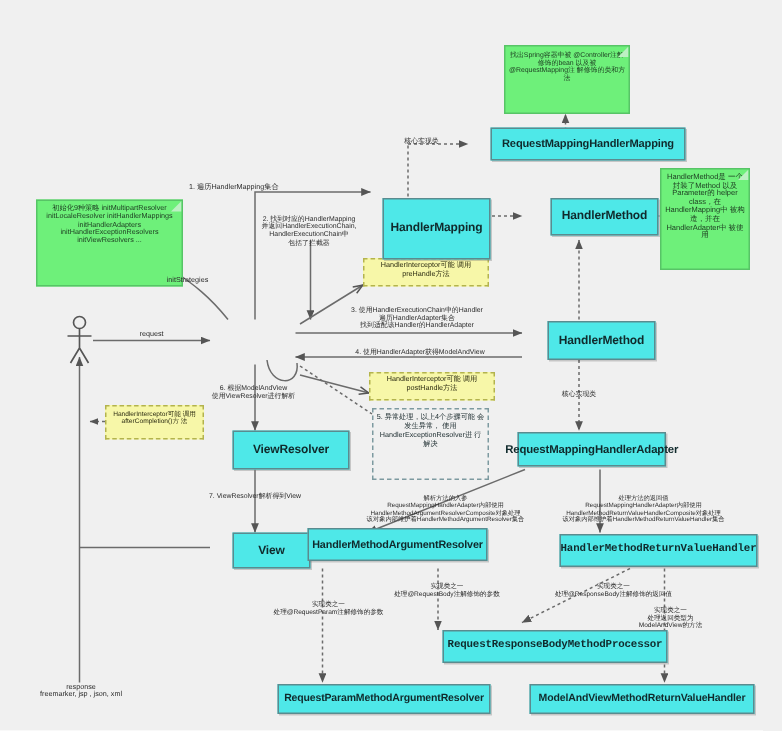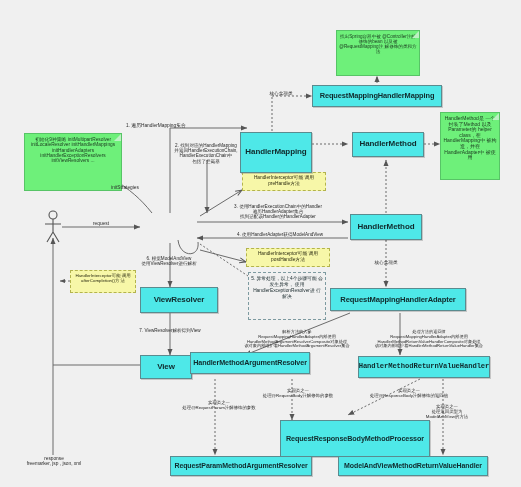--- a/index.html
+++ b/index.html
@@ -17,20 +17,21 @@
     background:#4ee8e8;
     border:1px solid #5a8b8f;
     color:#102a2c;
     font-weight:bold;
     display:flex;align-items:center;justify-content:center;
     text-align:center;
     line-height:1.05;
     letter-spacing:-0.1px;
     box-shadow:1px 1px 0 rgba(120,120,120,.35);
     white-space:nowrap;
+    margin-left:15px;
   }
   .note{
     position:absolute;
     box-sizing:border-box;
     background:#6ef07a;
     border:1px solid #57c466;
     color:#1c3b20;
     text-align:center;
     line-height:1.12;
     padding:3px 2px 2px 2px;
@@ -196,31 +197,31 @@
 
   <div class="node" style="left:312px;top:85px;width:130px;height:22px;font-size:7.4px;">RequestMappingHandlerMapping</div>
 
   <div class="node" style="left:240px;top:132px;width:72px;height:41px;font-size:8px;">HandlerMapping</div>
 
   <div class="node" style="left:352px;top:132px;width:72px;height:25px;font-size:8px;">HandlerMethod</div>
 
 
   <div class="node" style="left:350px;top:214px;width:72px;height:26px;font-size:8px;">HandlerMethod</div>
 
-  <div class="node" style="left:330px;top:288px;width:136px;height:23px;font-size:7.6px;">RequestMappingHandlerAdapter</div>
+  <div class="node" style="left:330px;top:288px;width:99px;height:23px;font-size:7.6px;">RequestMappingHandlerAdapter</div>
 
   <div class="node" style="left:140px;top:355px;width:52px;height:24px;font-size:8px;">View</div>
 
   <div class="node" style="left:140px;top:287px;width:78px;height:26px;font-size:8px;">ViewResolver</div>
 
   <div class="node" style="left:190px;top:352px;width:120px;height:22px;font-size:7.2px;">HandlerMethodArgumentResolver</div>
 
   <div class="node" style="left:358px;top:356px;width:132px;height:22px;font-size:7.2px;font-family:Liberation Mono, monospace;">HandlerMethodReturnValueHandler</div>
 
-  <div class="node" style="left:280px;top:420px;width:150px;height:37px;font-size:7.2px;">RequestResponseBodyMethodProcessor</div>
+  <div class="node" style="left:280px;top:420px;width:150px;height:22px;font-size:7.2px;font-family:Liberation Mono, monospace;">RequestResponseBodyMethodProcessor</div>
 
   <div class="node" style="left:170px;top:456px;width:142px;height:20px;font-size:7px;">RequestParamMethodArgumentResolver</div>
 
   <div class="node" style="left:338px;top:456px;width:150px;height:20px;font-size:7px;">ModelAndViewMethodReturnValueHandler</div>
 
   <div class="lbl" style="left:256px;top:91px;width:50px;font-size:4.6px;">核心实现类</div>
 
   <div class="lbl" style="left:360px;top:260px;width:52px;font-size:4.6px;">核心实现类</div>
 
   <div class="lbl left" style="left:126px;top:123px;width:120px;font-size:4.8px;">1. 遍历HandlerMapping集合</div>

